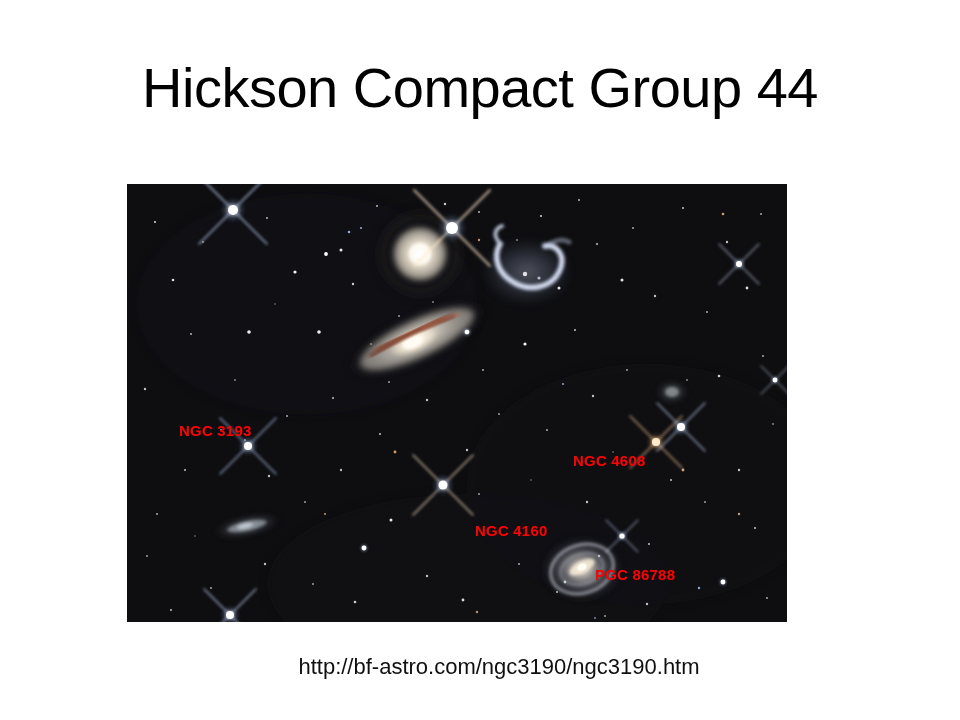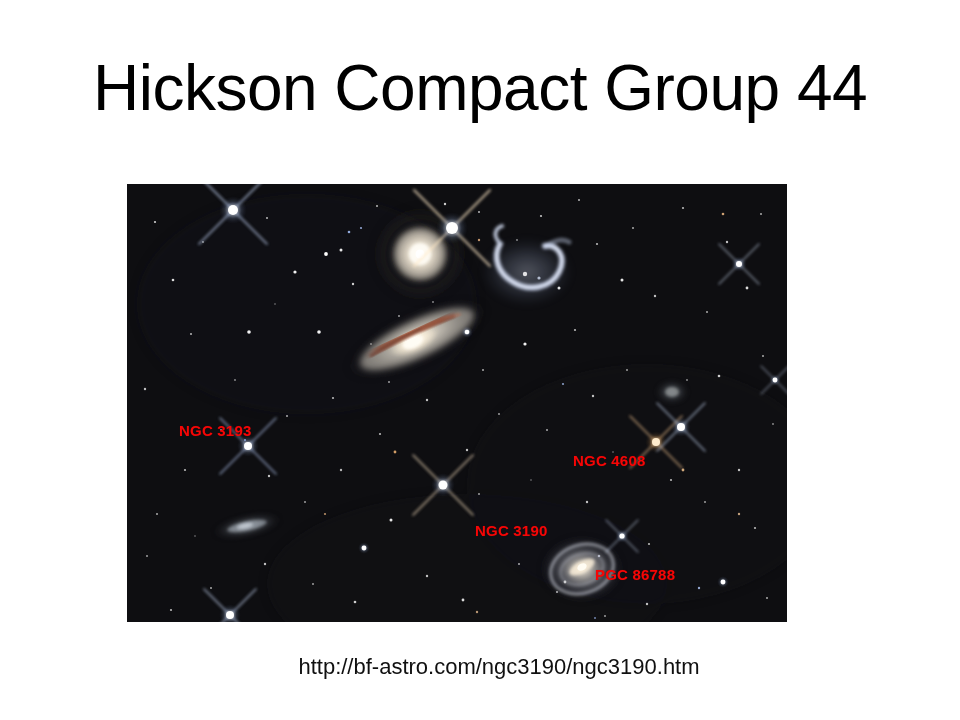--- a/index.html
+++ b/index.html
@@ -25,21 +25,21 @@
   }
 
   
   #slide-title {
     position: absolute;
     left: 0;
     top: 52px;
     width: 960px;
     text-align: center;
     font-family: "Liberation Sans", sans-serif;
-    font-size: 64px;
+    font-size: 56px;
     font-weight: 400;
     line-height: 72px;
     color: #000000;
     letter-spacing: -0.5px;
     white-space: nowrap;
   }
 
   
   #astro-photo {
     position: absolute;
@@ -447,21 +447,21 @@
           <circle r="6" fill="url(#gStarGlowW)" opacity="0.7"></circle>
           <circle r="2.4" fill="#ffffff"></circle>
         </g>
       </g>
     </svg>
 
     <div class="obj-label" id="label-ngc3193">NGC 3193</div>
 
     <div class="obj-label" id="label-ngc3187">NGC 4608</div>
 
-    <div class="obj-label" id="label-ngc3190">NGC 3190</div>
+    <div class="obj-label" id="label-ngc3190">NGC 4160</div>
 
     <div class="obj-label" id="label-pgc86788">PGC 86788</div>
 
   </div>
 
   <div id="caption-url">http://bf-astro.com/ngc3190/ngc3190.htm</div>
 
 </div>
 
 </body></html>

